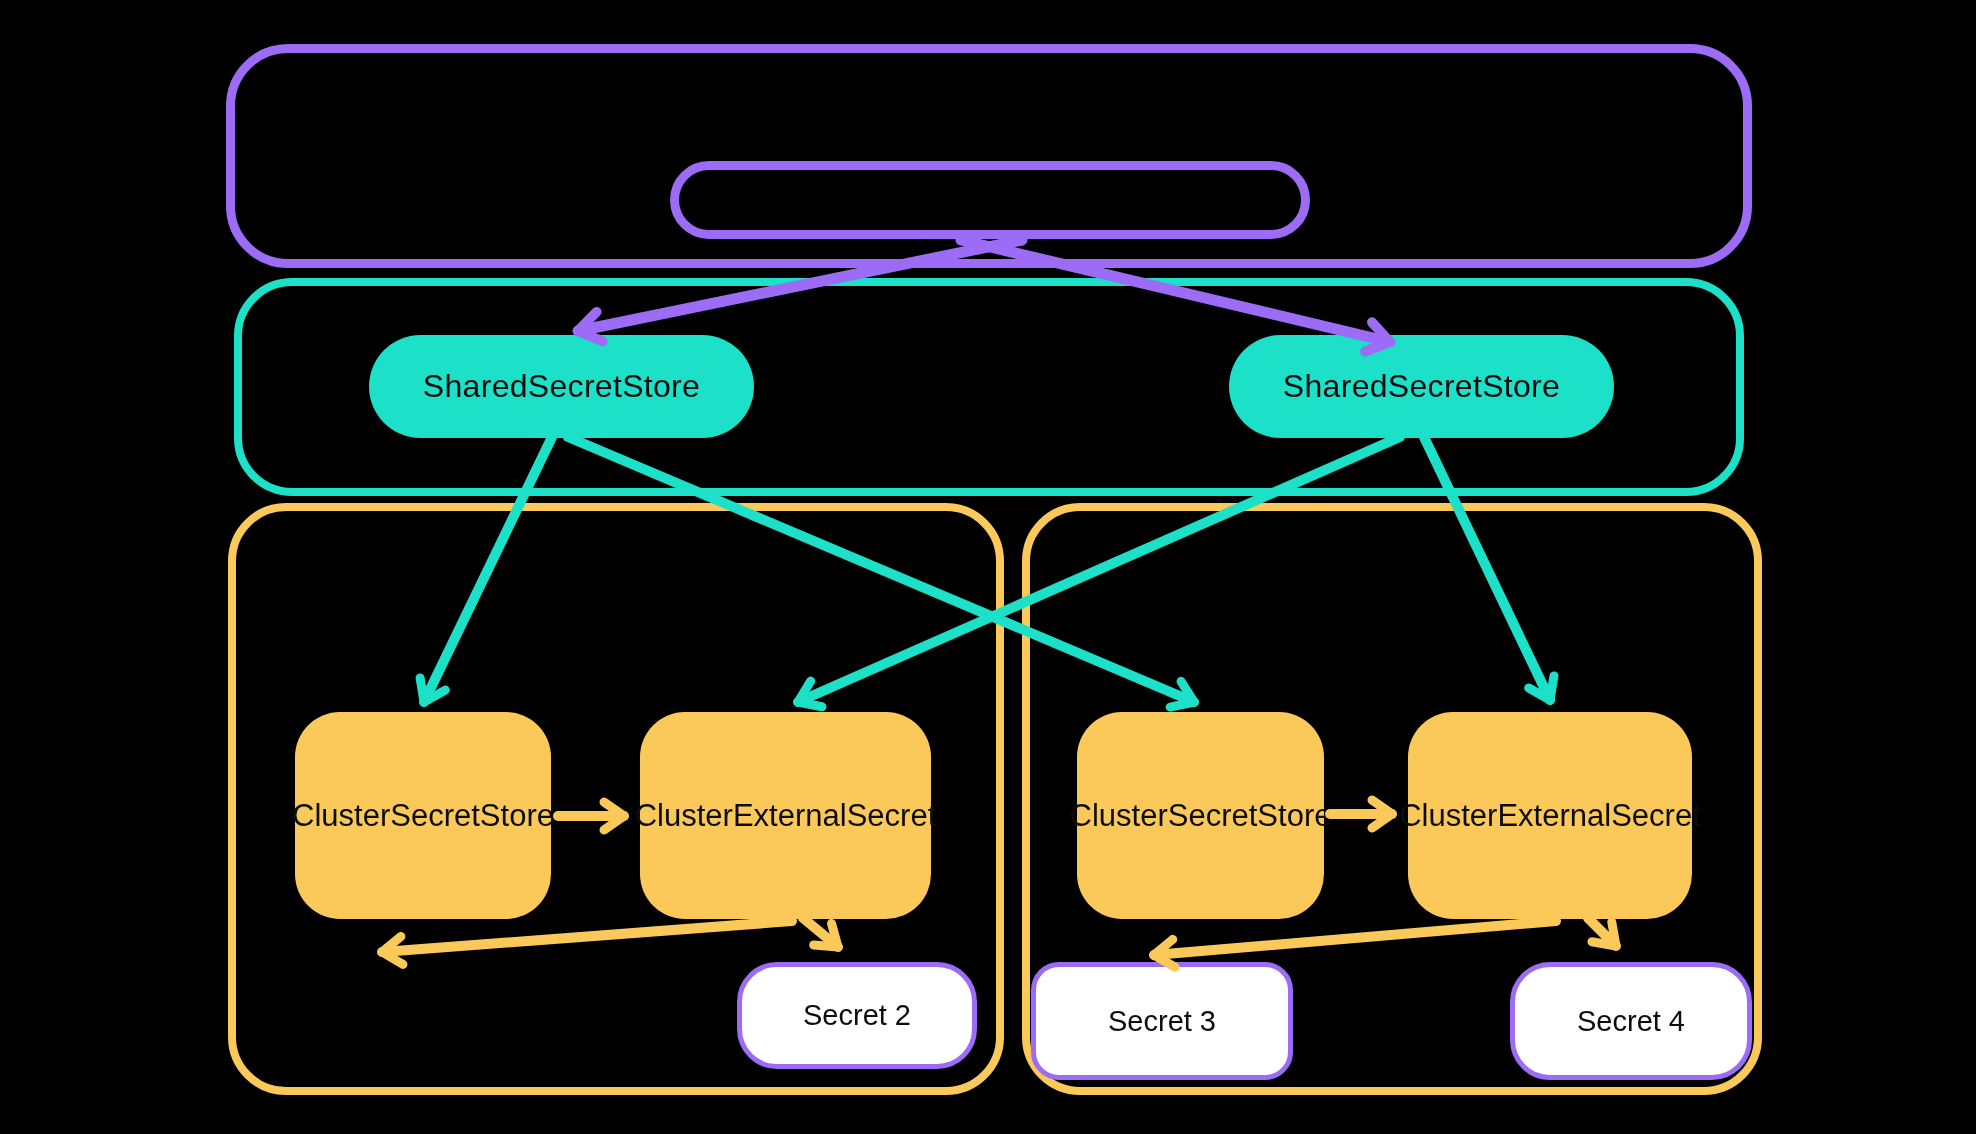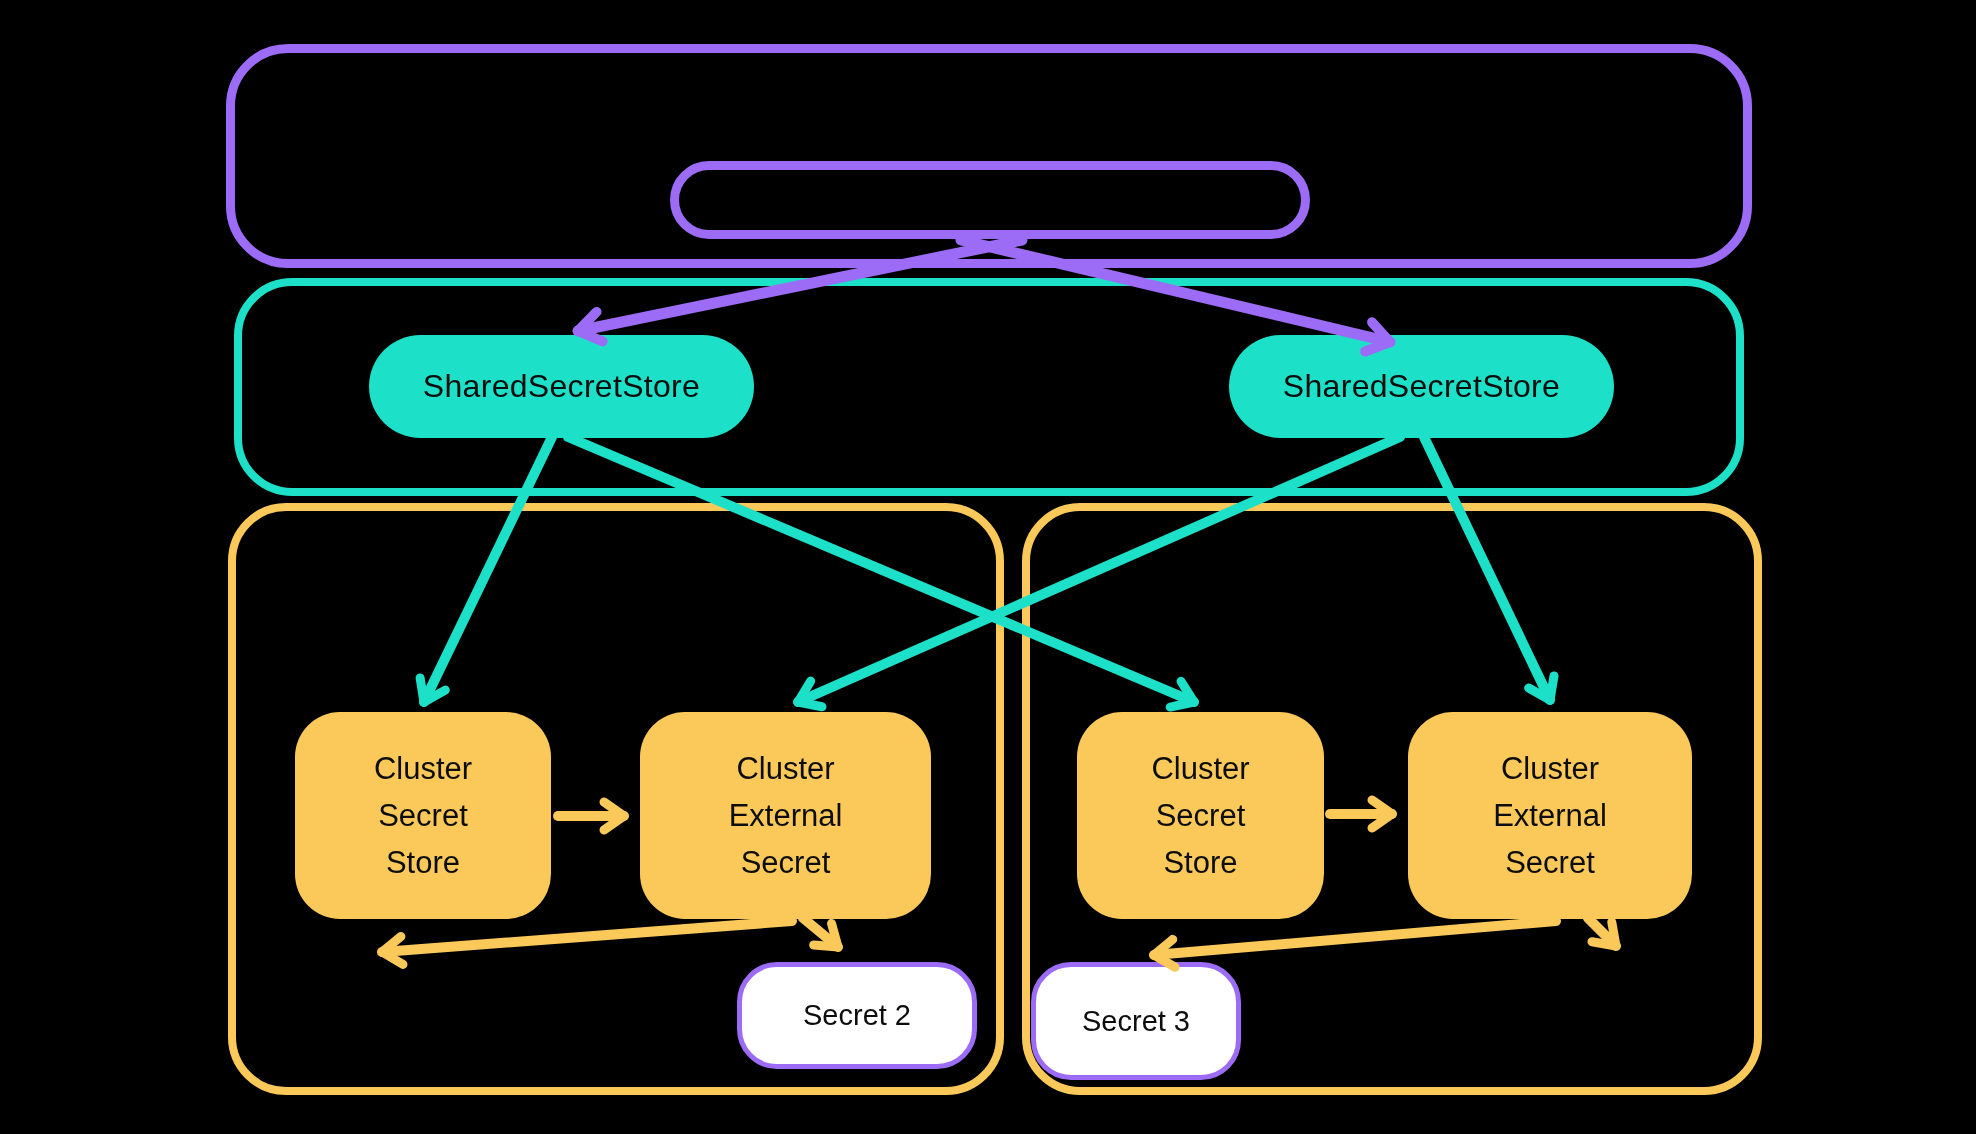--- a/index.html
+++ b/index.html
@@ -19,21 +19,21 @@
   }
   .abs{position:absolute;box-sizing:border-box;}
   
   .outline-purple{border:9px solid var(--purple);border-radius:62px;background:transparent;}
   .outline-purple-pill{border:9px solid var(--purple);border-radius:44px;background:transparent;}
   .outline-teal{border:8px solid var(--teal);border-radius:58px;background:transparent;}
   .outline-yellow{border:8px solid var(--yellow);border-radius:58px;background:transparent;}
   
   .node{display:flex;align-items:center;justify-content:center;text-align:center;color:var(--ink);}
   .teal-pill{background:var(--teal);border-radius:52px;font-size:32px;font-weight:500;letter-spacing:0.3px;}
-  .yellow-node{background:var(--yellow);border-radius:45px;font-size:31px;font-weight:500;line-height:47px;flex-direction:column;}
+  .yellow-node{background:var(--yellow);border-radius:45px;font-size:31px;font-weight:500;line-height:47px;flex-direction:row;}
   .yellow-node span{display:block;}
   .secret-pill{background:#ffffff;border:5px solid var(--purple);border-radius:40px;font-size:29px;font-weight:500;}
   .arrows{position:absolute;left:0;top:0;pointer-events:none;}
 </style>
 </head>
 <body>
 
 <div class="canvas">
 
   <div class="abs outline-purple" style="left:226px;top:44px;width:1526px;height:224px;"></div>
@@ -70,22 +70,25 @@
   </div>
   <div class="abs node yellow-node" style="left:1408px;top:712px;width:284px;height:207px;">
     <span>Cluster</span>
     <span>External</span>
     <span>Secret</span>
   </div>
 
   <div class="abs node secret-pill" style="left:737px;top:962px;width:240px;height:107px;">
     <span>Secret 2</span>
   </div>
-  <div class="abs node secret-pill" style="left:1031px;top:962px;width:210px;height:118px;">
+  <div class="abs node secret-pill" style="left:1031px;top:962px;width:262px;height:118px;border-radius:28px;">
     <span>Secret 3</span>
+  </div>
+  <div class="abs node secret-pill" style="left:1510px;top:962px;width:242px;height:118px;">
+    <span>Secret 4</span>
   </div>
 
   <svg class="arrows" width="1976" height="1134" viewBox="0 0 1976 1134">
     <defs>
       <marker id="head-purple" markerUnits="userSpaceOnUse" markerWidth="44" markerHeight="44" viewBox="0 0 44 44" refX="32" refY="22" orient="auto">
         <path d="M10 7 L32 22 L10 37" fill="none" stroke="#9d6cf6" stroke-width="10" stroke-linecap="round" stroke-linejoin="round"></path>
       </marker>
       <marker id="head-teal" markerUnits="userSpaceOnUse" markerWidth="40" markerHeight="40" viewBox="0 0 40 40" refX="29" refY="20" orient="auto">
         <path d="M9 6 L29 20 L9 34" fill="none" stroke="#1ce0c7" stroke-width="9" stroke-linecap="round" stroke-linejoin="round"></path>
       </marker>

